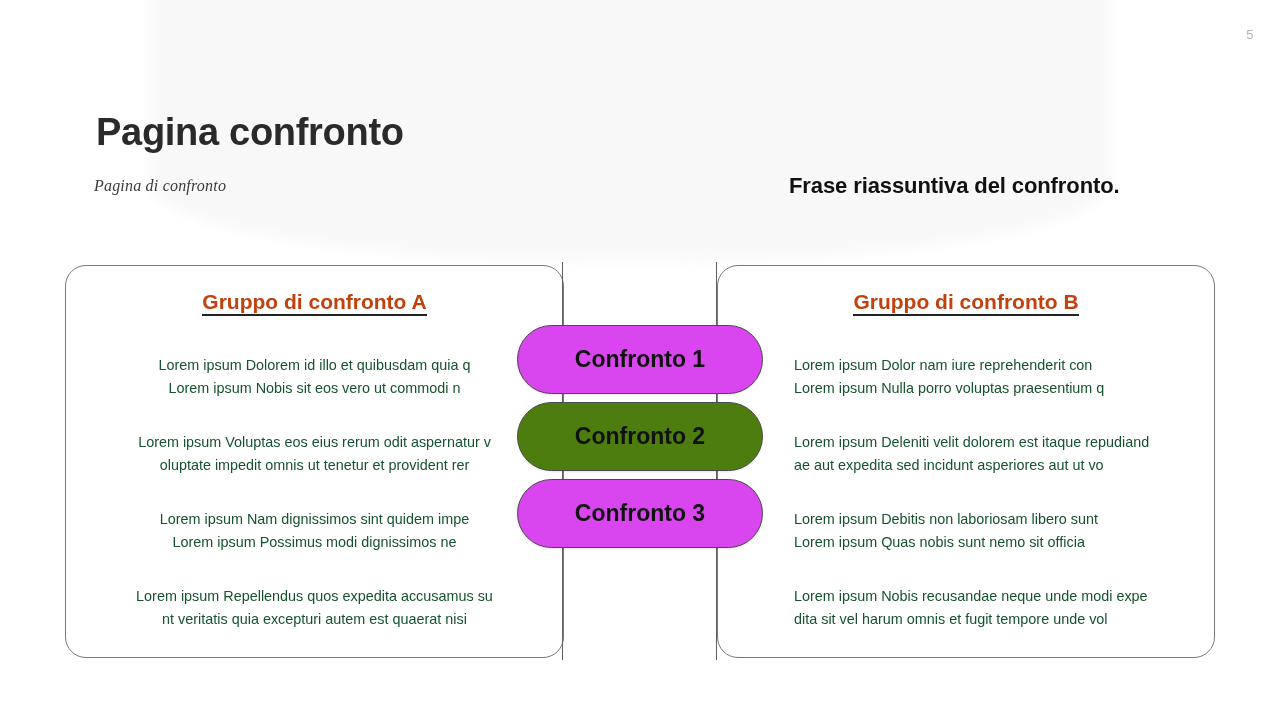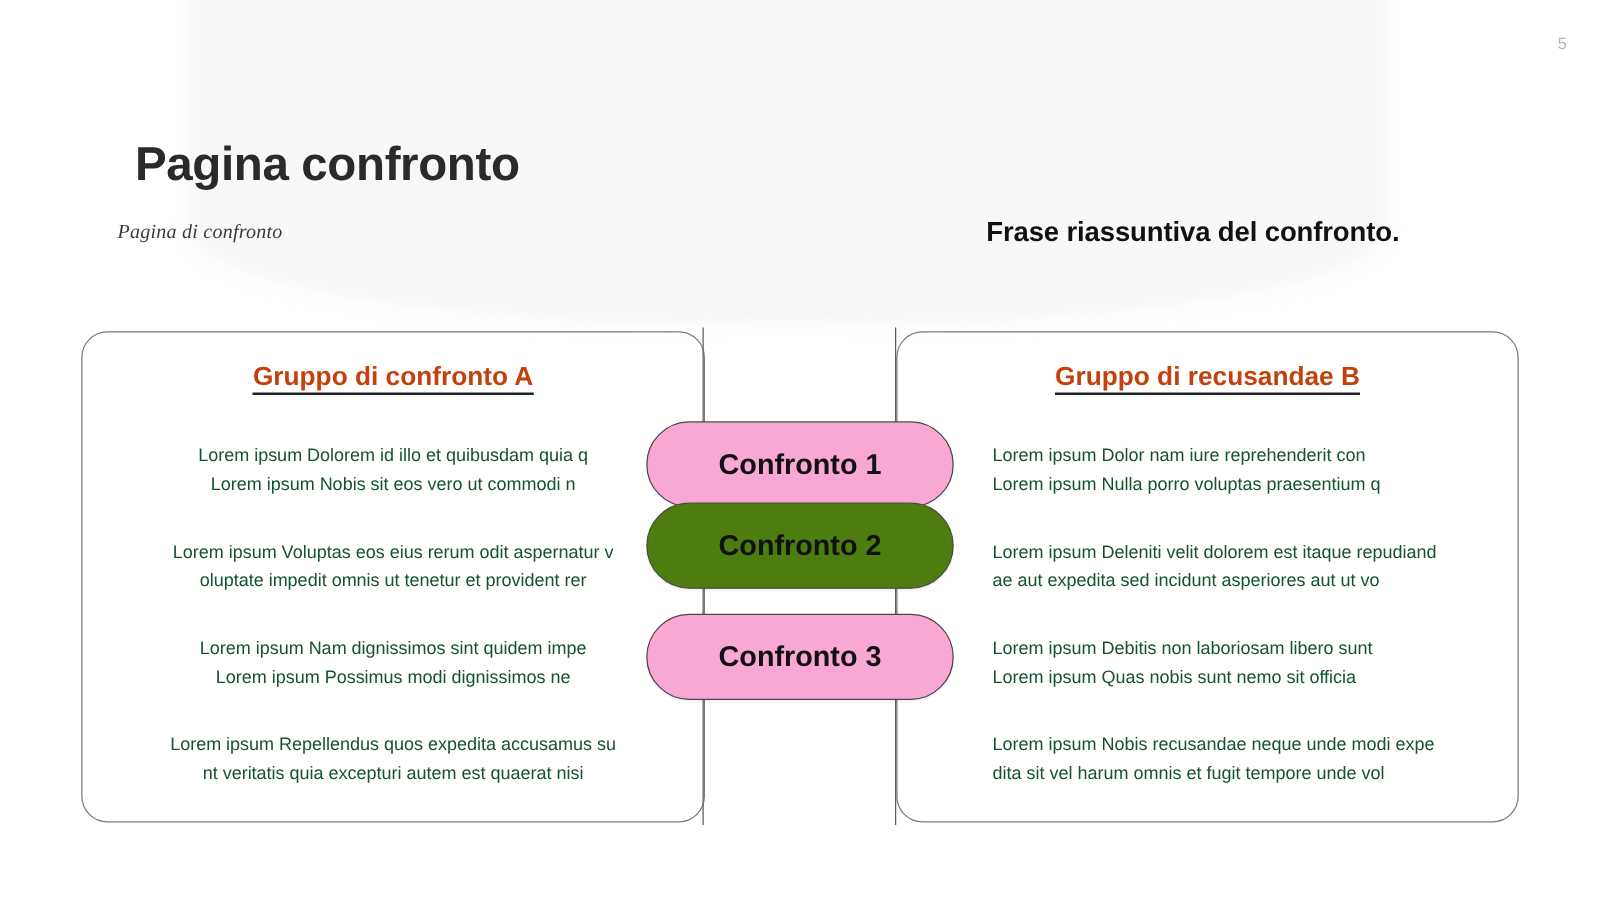--- a/index.html
+++ b/index.html
@@ -42,21 +42,21 @@
     color: #b4b4b4;
     letter-spacing: .5px;
     z-index: 5;
   }
 
   
   .header { position: absolute; left: 0; top: 0; width: 1280px; z-index: 3; }
 
   .page-title {
     position: absolute;
-    left: 108px;
+    left: 96px;
     top: 111px;
     font-size: 38px;
     font-weight: bold;
     color: #2a2a2a;
     letter-spacing: -.3px;
   }
 
   .page-subtitle {
     position: absolute;
     left: 94px;
@@ -154,21 +154,21 @@
     border-radius: 35px;
     display: flex;
     align-items: center;
     justify-content: center;
     font-size: 23px;
     font-weight: bold;
     color: #111111;
     z-index: 3;
     box-shadow: 0 1px 2px rgba(0,0,0,.10);
   }
-  .pill.light { background: #f9a8d4; margin-top: 12px; }
+  .pill.light { background: #d946ef; }
   .pill.dark  { background: #4d7c0f; }
 
   .pill-1 { top: 325px; }
   .pill-2 { top: 402px; }
   .pill-3 { top: 479px; }
   .pill-4 { top: 556px; }
 </style>
 </head>
 <body>
 
@@ -203,21 +203,21 @@
       </div>
       <div class="row">
         <span class="line">Lorem ipsum Repellendus quos expedita accusamus su</span>
         <span class="line">nt veritatis quia excepturi autem est quaerat nisi</span>
       </div>
     </div>
   </div>
 
   <div class="card card-b">
     <div class="card-heading">
-      <span>Gruppo di recusandae B</span>
+      <span>Gruppo di confronto B</span>
     </div>
     <div class="rows">
       <div class="row">
         <span class="line">Lorem ipsum Dolor nam iure reprehenderit con</span>
         <span class="line">Lorem ipsum Nulla porro voluptas praesentium q</span>
       </div>
       <div class="row">
         <span class="line">Lorem ipsum Deleniti velit dolorem est itaque repudiand</span>
         <span class="line">ae aut expedita sed incidunt asperiores aut ut vo</span>
       </div>

